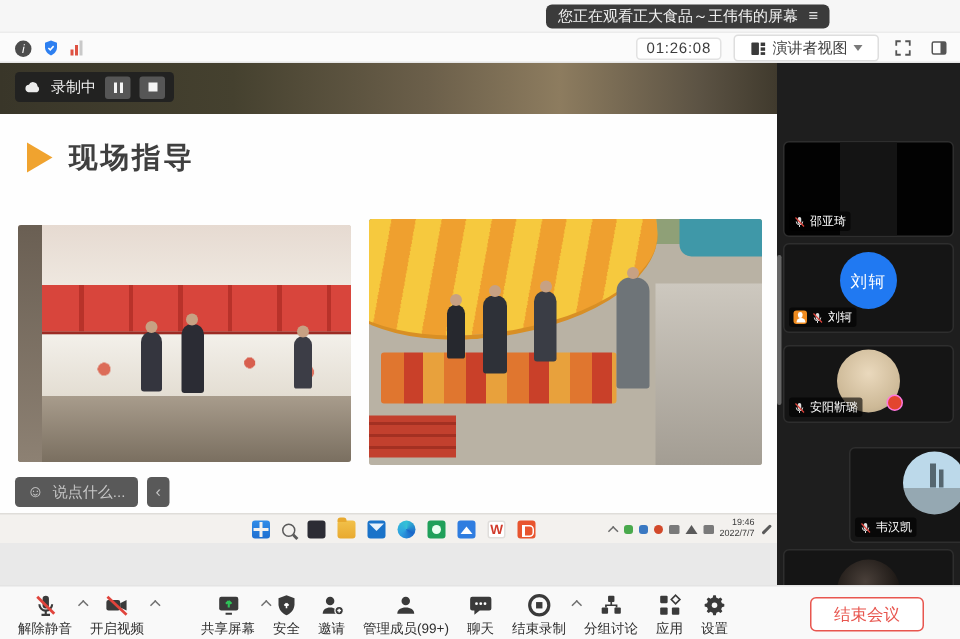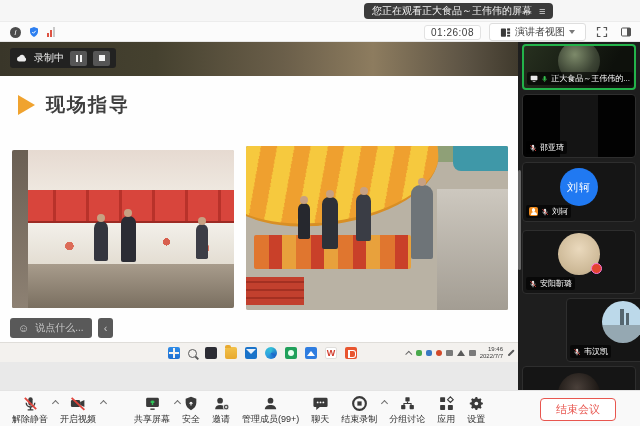--- a/index.html
+++ b/index.html
@@ -117,21 +117,21 @@
   .pen { width:8px; height:1.6px; background:#5a5a5a; transform:rotate(-45deg); border-radius:1px; }
 
   
   .sidebar { position:absolute; left:518px; top:0; width:122px; height:348px; background:#1e1e1e; overflow:hidden; }
   .sb-scroll { position:absolute; left:0; top:128px; width:3px; height:100px; background:#8f8f8f; border-radius:2px; opacity:.65; }
   .thumb { position:absolute; left:4px; width:114px; border-radius:4px; background:#151515; border:1px solid #2e2e2e; overflow:hidden; }
   .t1 { top:2px;  height:46px; border:2px solid #23b34a; background:linear-gradient(120deg,#27301f,#0e110c 75%); }
   .t2 { top:52px; height:64px; background:#020202; }
   .t2 .colm { position:absolute; left:33%; top:0; width:34%; height:100%; background:#141414; }
   .t3 { top:120px; height:60px; }
-  .t4 { top:188px; height:64px; }
+  .t4 { top:188px; height:52px; }
   .t5 { top:256px; height:64px;margin-left:44px; }
   .t6 { top:324px; height:64px; }
   .av { position:absolute; left:50%; transform:translateX(-50%); border-radius:50%; }
   .av-photo1 { top:-6px; width:42px; height:42px; background:radial-gradient(circle at 40% 35%,#7d8a6a,#3c4434 55%,#20251c); }
   .av-blue { top:5px; width:38px; height:38px; background:#2079f2; color:#fff; font-size:11px; display:flex; align-items:center; justify-content:center; letter-spacing:1px; }
   .av-tan { top:2px; width:42px; height:42px; background:radial-gradient(circle at 50% 38%,#ead9bd,#cdb997 68%,#b09f82); }
   .av-badge { position:absolute; right:-2px; bottom:1px; width:11px; height:11px; border-radius:50%; background:#e2452f; border:1px solid #f7d; }
   .av-city { top:2px; width:42px; height:42px; background:linear-gradient(#bcd9ea 0 58%,#95a8b2 58% 100%); }
   .tower { position:absolute; background:#55666f; }
   .tw1 { left:18px; top:8px; width:4px; height:16px; }
@@ -286,34 +286,20 @@
             <div>2022/7/7</div>
           </div>
           <span class="pen"></span>
         </div>
       </div>
     </div>
 
     <div class="sidebar">
       <div class="sb-scroll"></div>
 
-      <div class="thumb t1">
-        <div class="av av-photo1"></div>
-        <div class="nlabel">
-          <svg width="9" height="9" viewBox="0 0 24 24">
-              <rect x="2" y="4" width="20" height="13" rx="2" fill="#e8e8e8"></rect>
-              <path d="M8 21h8" stroke="#e8e8e8" stroke-width="2"></path>
-            </svg>
-          <svg width="8" height="8" viewBox="0 0 24 24">
-              <path d="M12 2a3.5 3.5 0 0 1 3.5 3.5v7a3.5 3.5 0 0 1-7 0v-7A3.5 3.5 0 0 1 12 2z" fill="#35c24d"></path>
-              <path d="M5.5 11a6.5 6.5 0 0 0 13 0M12 18v4" stroke="#35c24d" stroke-width="2" fill="none"></path>
-            </svg>
-          <span>正大食品～王伟伟的...</span>
-        </div>
-      </div>
 
       <div class="thumb t2">
         <div class="colm"></div>
         <div class="nlabel">
           <svg width="8" height="8" viewBox="0 0 24 24">
               <path d="M12 2a3.5 3.5 0 0 1 3.5 3.5v7a3.5 3.5 0 0 1-7 0v-7A3.5 3.5 0 0 1 12 2z" fill="#dedede"></path>
               <path d="M5.5 11a6.5 6.5 0 0 0 13 0M12 18v4" stroke="#dedede" stroke-width="2" fill="none"></path>
               <path d="M4 3l17 18" stroke="#e0443c" stroke-width="2.4"></path>
             </svg>
           <span>邵亚琦</span>

